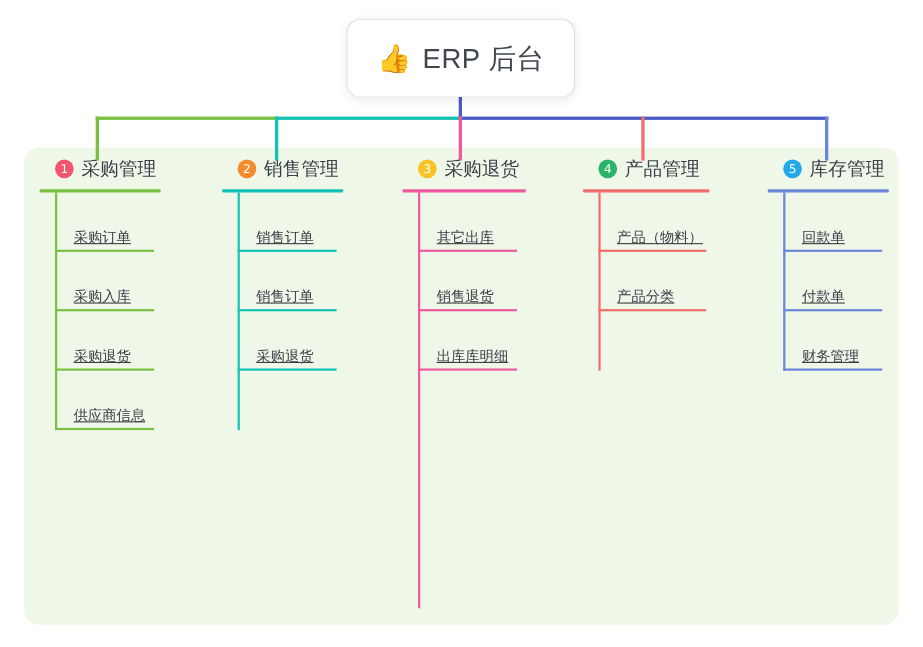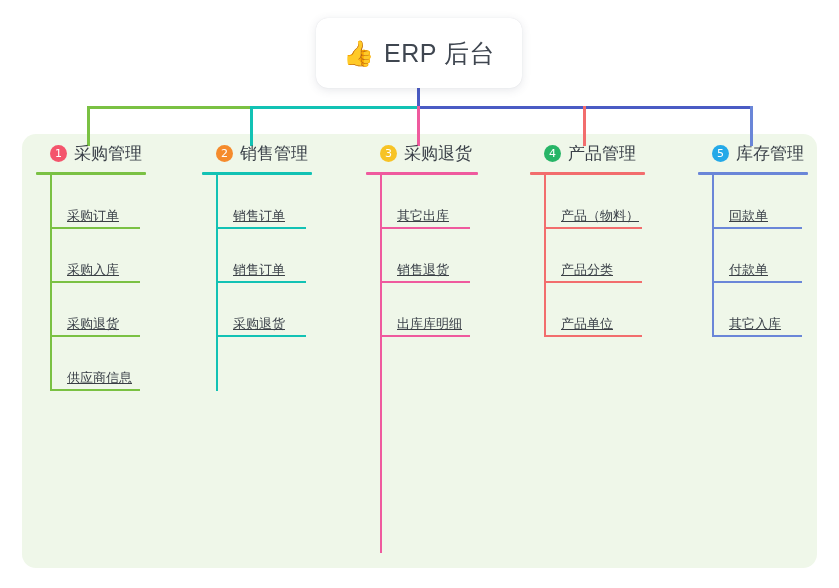--- a/index.html
+++ b/index.html
@@ -234,40 +234,36 @@
     <div class="col-body" style="height: 162px;">
       <div class="rail" style="background: rgb(242, 109, 109); height: 162px;"></div>
       <div class="leaf">
         <span class="leaf-label">产品（物料）</span>
         <div class="leaf-rule" style="background: rgb(242, 109, 109); width: 98px;"></div>
       </div>
       <div class="leaf">
         <span class="leaf-label">产品分类</span>
         <div class="leaf-rule" style="background: rgb(242, 109, 109); width: 98px;"></div>
       </div>
-      <div class="leaf">
-        <span class="leaf-label">产品单位</span>
-        <div class="leaf-rule" style="background: rgb(242, 109, 109); width: 98px;"></div>
-      </div>
     </div>
   </div>
 <div class="column" id="col-4" style="left:698px; width:152px;">
     <div class="col-head">
       <span class="badge" style="background: rgb(36, 169, 232);">5</span>
       <span class="col-title">库存管理</span>
     </div>
     <div class="head-rule" style="background: rgb(106, 134, 216); width: 110px;"></div>
     <div class="col-body" style="height: 162px;">
       <div class="rail" style="background: rgb(106, 134, 216); height: 162px;"></div>
       <div class="leaf">
         <span class="leaf-label">回款单</span>
         <div class="leaf-rule" style="background: rgb(106, 134, 216); width: 90px;"></div>
       </div>
       <div class="leaf">
         <span class="leaf-label">付款单</span>
         <div class="leaf-rule" style="background: rgb(106, 134, 216); width: 90px;"></div>
       </div>
       <div class="leaf">
-        <span class="leaf-label">其它入库</span>
+        <span class="leaf-label">财务管理</span>
         <div class="leaf-rule" style="background: rgb(106, 134, 216); width: 90px;"></div>
       </div>
     </div>
   </div>
 
 </body></html>

